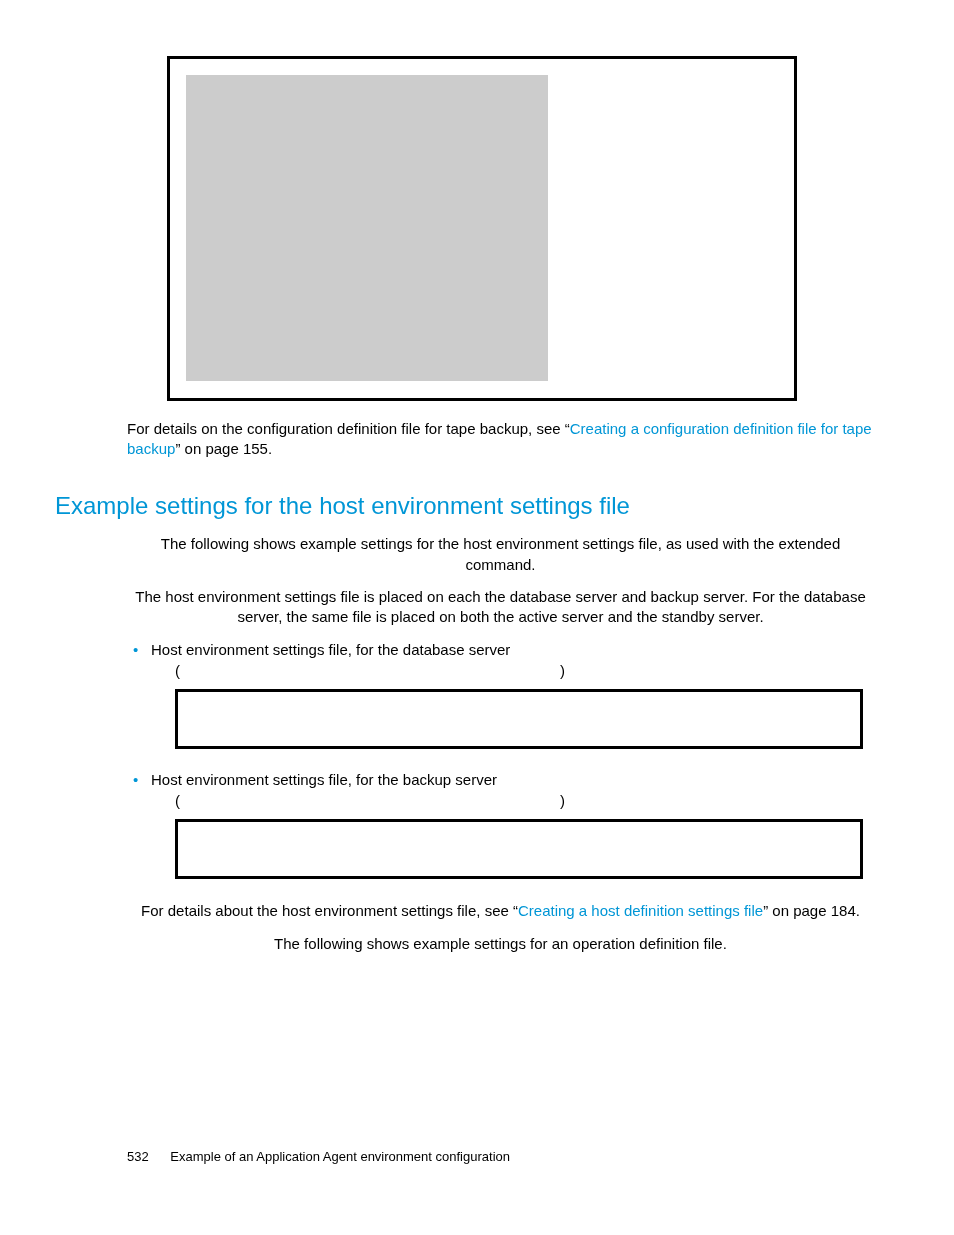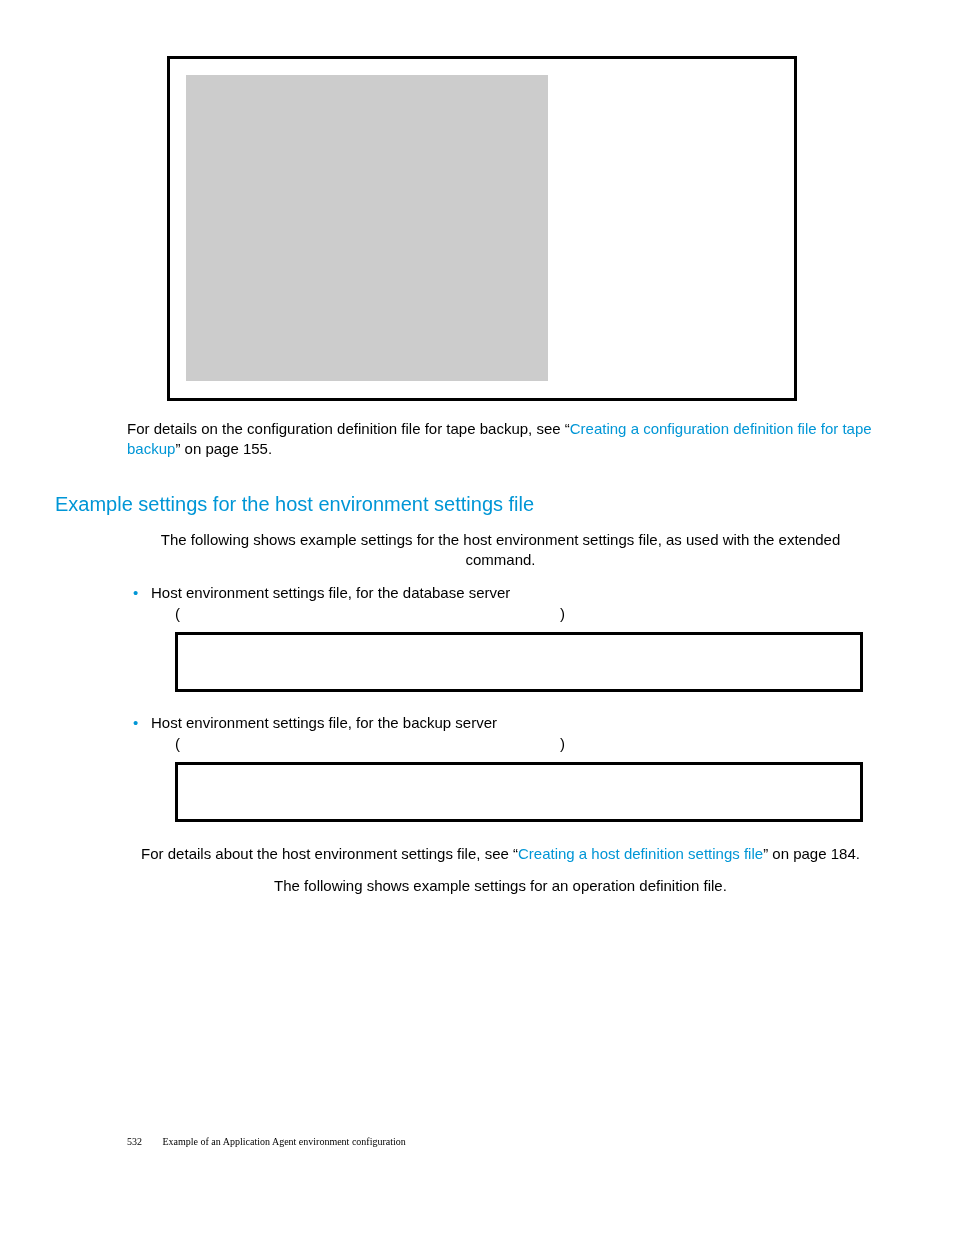--- a/index.html
+++ b/index.html
@@ -38,21 +38,21 @@
     margin-top: 12px;
     line-height: 1.35;
     text-align: center;
   }
   a.link {
     color: #0096d6;
     text-decoration: none;
     cursor: pointer;
   }
   h2.section {
-    font-size: 20px;
+    font-size: 24px;
     font-weight: 400;
     color: #0096d6;
     margin-top: 32px;
     margin-bottom: 14px;
     line-height: 1.2;
     margin-left: 0;
   }
   ul.blist {
     list-style: none;
     margin-top: 14px;
@@ -86,24 +86,23 @@
     margin-left: 24px;
     margin-top: 4px;
     margin-bottom: 22px;
     padding: 8px 12px;
     font-family: "Courier New", monospace;
     font-size: 14px;
     white-space: pre;
   }
   .footer {
     position: absolute;
-    bottom: 88px;
+    bottom: 71px;
     left: 127px;
-    font-size: 10px;
-    font-family: Liberation Serif, serif;
+    font-size: 13px;
   }
   .footer .pn {
     margin-right: 18px;
   }
 </style>
 </head>
 <body>
 
 <div class="page">
 
@@ -114,20 +113,21 @@
 
     <p class="para">
       <span>For details on the configuration definition file for tape backup, see “</span><a class="link">Creating a configuration definition file for tape backup</a><span>” on page 155.</span>
     </p>
   </div>
 
   <h2 class="section">Example settings for the host environment settings file</h2>
 
   <div class="content-block">
     <p class="para2">The following shows example settings for the host environment settings file, as used with the extended command.</p>
+    <p class="para2">The host environment settings file is placed on each the database server and backup server. For the database server, the same file is placed on both the active server and the standby server.</p>
 
     <ul class="blist">
       <li>
         <span>Host environment settings file, for the database server</span>
         <div class="sub-paren">
           <span>(</span><span class="rp">)</span>
         </div>
         <div class="code-box"></div>
       </li>
       <li>

